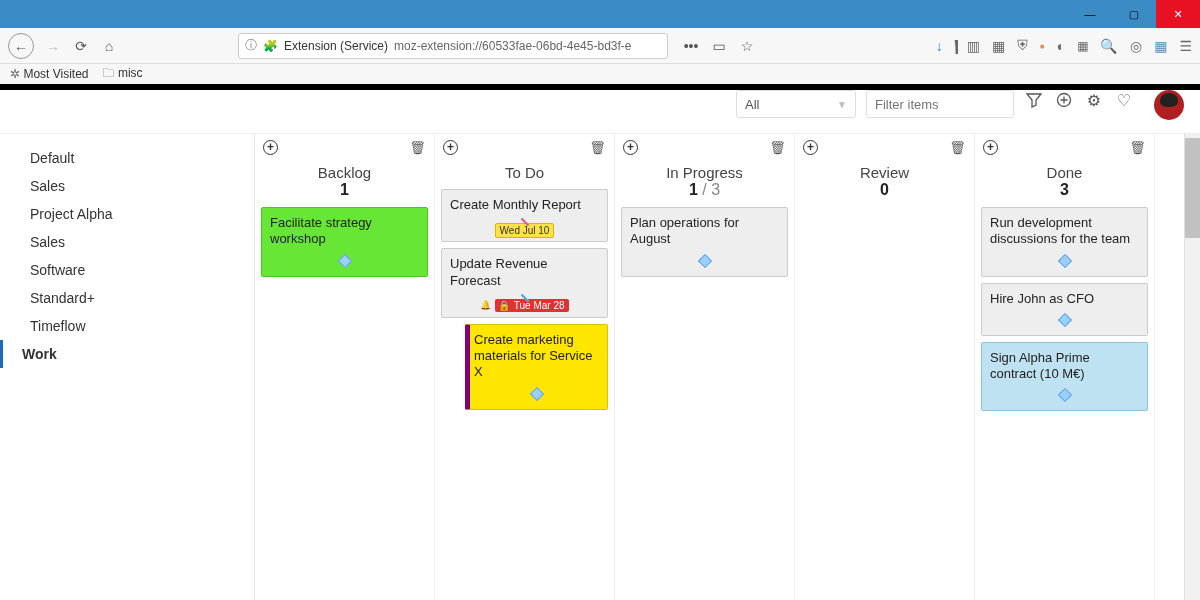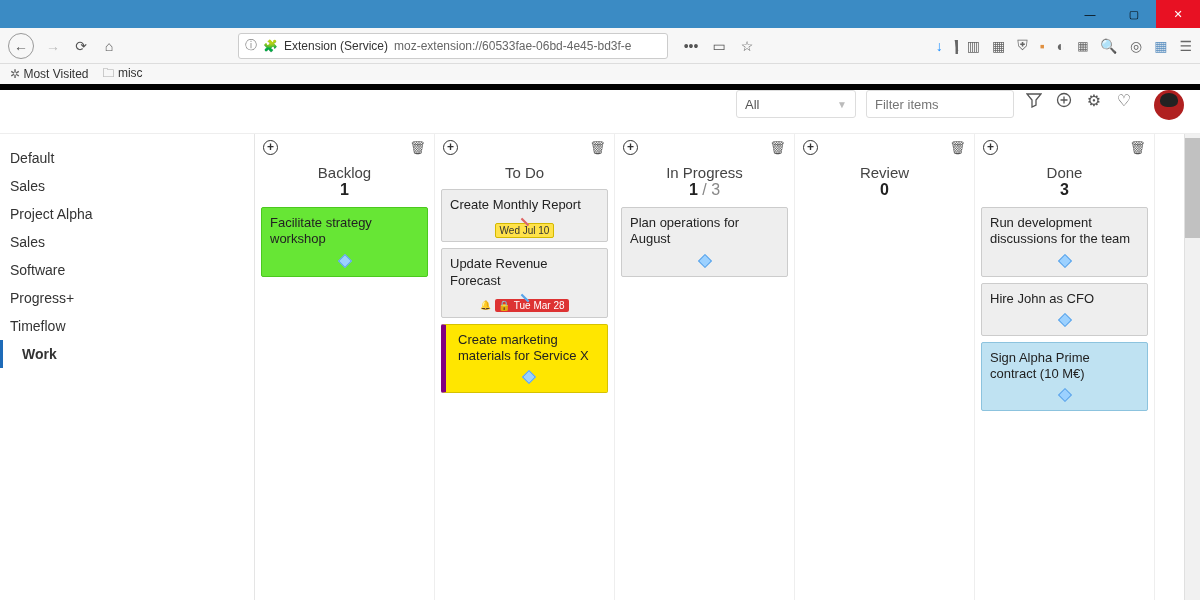--- a/index.html
+++ b/index.html
@@ -29,21 +29,21 @@
 .dropdown { height:28px; border:1px solid #ddd; border-radius:3px; min-width:120px; display:flex; align-items:center; padding:0 8px; font-size:13px; color:#555; position:relative; }
 .dropdown .chev { margin-left:auto; color:#bbb; font-size:10px; }
 .filterbox { height:28px; border:1px solid #ddd; border-radius:3px; width:148px; padding:0 8px; font-size:13px; color:#999; }
 .tb-icon { width:20px; height:20px; color:#555; display:flex; align-items:center; justify-content:center; font-size:16px; }
 .avatar { width:30px; height:30px; border-radius:50%; background:#b02020; display:flex; align-items:center; justify-content:center; position:relative; margin-left:10px;}
 .avatar::after{content:"";width:18px;height:14px;background:#222;border-radius:50% 50% 40% 40%;position:absolute;top:3px;}
 
 
 .main { flex:1; display:flex; overflow:hidden; }
 .sidebar { width:255px; border-right:1px solid #e5e5e5; padding-top:10px; }
-.sidebar .item { padding:6px 10px; font-size:14px; color:#333; cursor:pointer; }
+.sidebar .item { padding:6px 30px; font-size:14px; color:#333; cursor:pointer; }
 .sidebar .item.active { border-left:3px solid #1e6bb8; font-weight:bold; padding-left:19px; }
 
 .board { flex:1; display:flex; overflow-x:auto; padding:0; position:relative; }
 .scrollbar { width:16px; background:#f1f1f1; border-left:1px solid #e0e0e0; }
 .scrollbar .thumb { width:100%; height:100px; background:#c1c1c1; margin-top:4px; }
 
 .col { flex:0 0 180px; border-right:1px solid #eee; display:flex; flex-direction:column; }
 .colbar { height:26px; display:flex; align-items:center; justify-content:space-between; padding:0 8px; color:#444; }
 .colbar .plus { font-size:18px; font-weight:bold; color:#333; border:1.5px solid #333; border-radius:50%; width:15px; height:15px; display:flex; align-items:center; justify-content:center; font-size:12px; line-height:1;}
 .colbar .trash { font-size:13px; color:#555; }
@@ -59,21 +59,21 @@
 .card .foot { display:flex; align-items:center; justify-content:space-between; margin-top:8px; height:14px;flex-direction:column;}
 .diamond { width:10px; height:10px; transform:rotate(45deg); display:inline-block; }
 .d-blue { background:#9cd1ff; border:1px solid #5aa3e8; }
 .d-red  { background:#f6b4b4; border:1px solid #d66; }
 .datechip { font-size:10px; padding:1px 4px; border-radius:2px; display:inline-flex; align-items:center; gap:3px;}
 .datechip.yellow { background:#ffe24a; color:#333; border:1px solid #d4b900;}
 .datechip.red { background:#d33; color:#fff; }
 .bell { font-size:9px; color:#666; }
 
 .card.green { background:#67e635; border-color:#4bc91e; }
-.card.yellow { background:#ffe600; border-color:#d6c200; border-left:5px solid #800080; padding-left:12px;}
+.card.yellow { background:#ffe600; border-color:#d6c200; border-left:5px solid #800080; padding-left:4px;margin-left:24px;}
 .card.blue { background:#bfe2f2; border-color:#8cc3de; }
 </style>
 </head>
 <body>
 
 <div class="root">
 
   <div style="position:relative; height:28px; background:#3b8bc4;">
 
     <div class="winbar" style="position:absolute; right:0; top:0;">
@@ -140,21 +140,21 @@
     <div class="avatar"></div>
   </div>
 
   <div class="main">
     <div class="sidebar" id="sidebar">
         <div class="item">Default</div>
         <div class="item">Sales</div>
         <div class="item">Project Alpha</div>
         <div class="item">Sales</div>
         <div class="item">Software</div>
-        <div class="item">Progress+</div>
+        <div class="item">Standard+</div>
         <div class="item">Timeflow</div>
         <div class="item active">Work</div>
       </div>
     <div class="board" id="board">
         <div class="col">
           <div class="colbar">
             <span class="plus">+</span>
             <span class="trash">🗑</span>
           </div>
           <div class="colhead">

